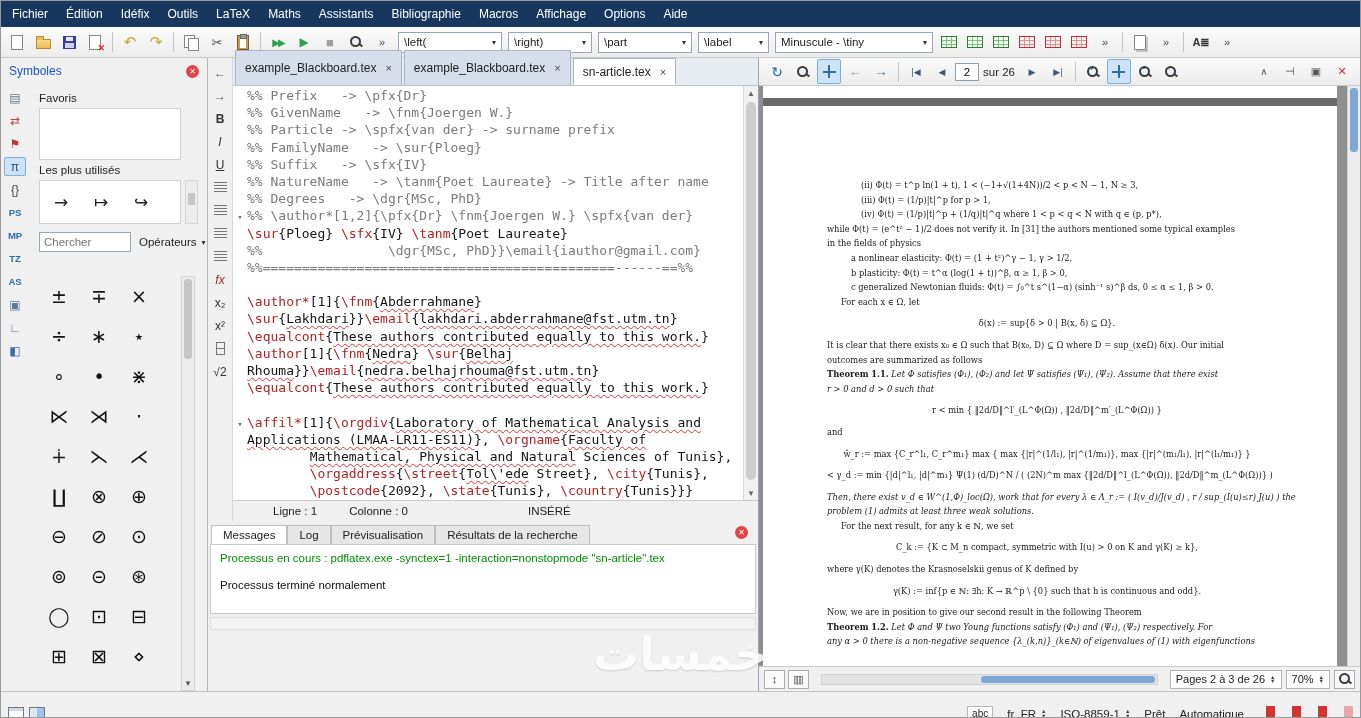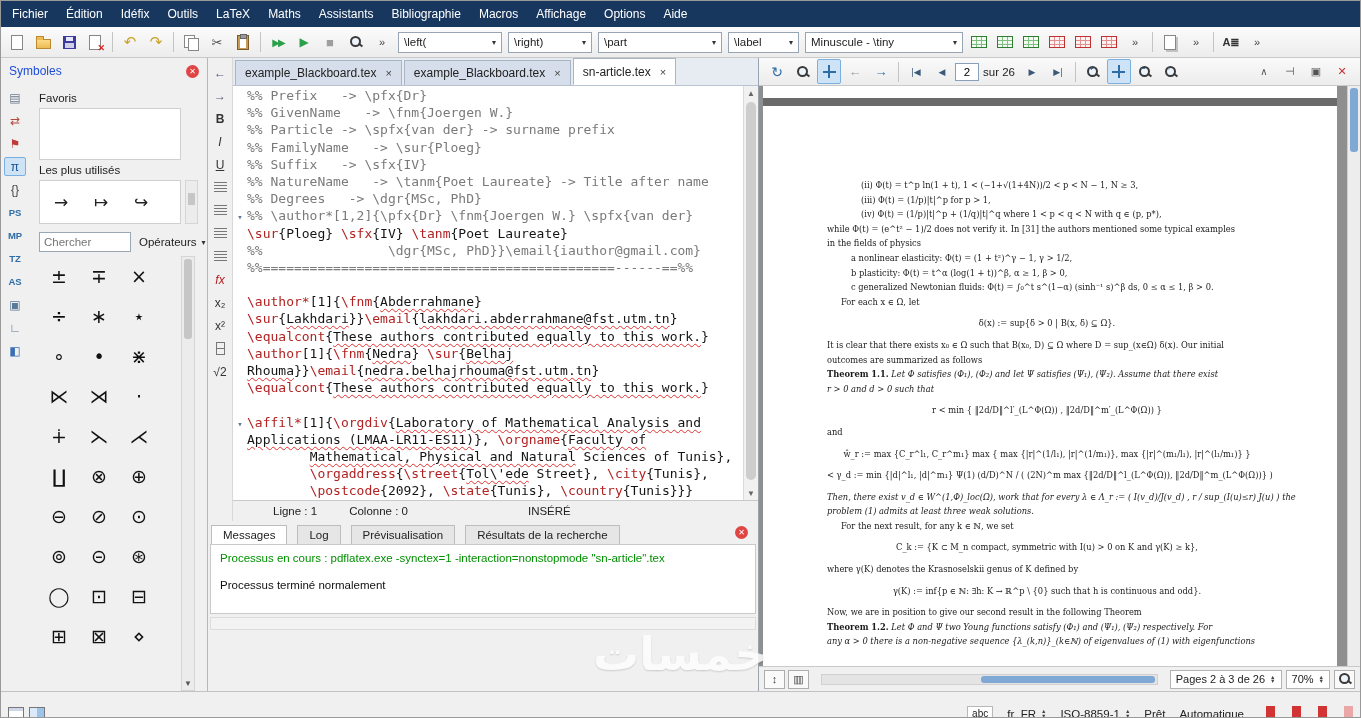--- a/index.html
+++ b/index.html
@@ -32,59 +32,59 @@
 .strip-btn.active{background:#cfe3f7;border-color:#7ab0e0}
 .strip-btn.txt{font-size:9.5px;font-weight:bold}
 .side-panel{flex:1;padding:4px 4px 0 10px;display:flex;flex-direction:column;min-height:0}
 .panel-label{font-size:11.5px;color:#222;margin:4px 0 4px 0}
 .fav-box{width:142px;height:52px;background:#fff;border:1px solid #cfcfcf}
 .mu-row{display:flex}
 .mu-box{width:142px;height:44px;background:#fff;border:1px solid #cfcfcf;display:flex;align-items:center;padding-left:4px;gap:6px}
 .mu{width:34px;height:34px;display:flex;align-items:center;justify-content:center;font-size:17px;font-family:"DejaVu Sans",sans-serif}
 .mini-scroll{width:13px;height:44px;background:#ececec;border:1px solid #d5d5d5;margin-left:4px;position:relative}
 .mini-scroll::before{content:"";position:absolute;left:2px;right:2px;top:12px;height:12px;background:#c6c6c6}
-.search-row{display:flex;align-items:center;margin:8px 0 0 0}
+.search-row{display:flex;align-items:center;margin:8px 0 20px 0}
 .search-input{width:92px;height:20px;border:1px solid #9aa7b5;background:#fff;font-size:11.5px;padding:0 4px;font-family:"Liberation Sans",sans-serif}
 .cat-combo{display:flex;align-items:center;font-size:11.5px;margin-left:8px;white-space:nowrap}
 .cat-combo .combo-a{padding-left:5px}
 .sym-wrap{flex:1;display:flex;min-height:0;margin-top:4px}
 .sym-grid{display:grid;grid-template-columns:repeat(3,40px);grid-auto-rows:40px}
 .sym{display:flex;align-items:center;justify-content:center;font-size:19px;font-family:"DejaVu Sans",sans-serif;color:#111}
 .sym-scroll{width:14px;margin-left:22px;background:#ececec;border:1px solid #d5d5d5;position:relative}
 .sym-thumb{position:absolute;left:2px;right:2px;top:2px;height:80px;background:#c6c6c6;border-radius:3px}
 .sym-down{position:absolute;left:0;right:0;bottom:0;height:14px;display:flex;align-items:center;justify-content:center;font-size:8px;color:#555}
 
 .center{width:551px;flex:none;display:flex;flex-direction:column;border-right:1px solid #9aa4b0;background:#f0f0f0}
 .edit-area{height:463px;display:flex}
 .vtoolbar{width:25px;flex:none;background:#f0f0f0;border-right:1px solid #d8d8d8;display:flex;flex-direction:column;align-items:center;padding-top:3px}
 .vbtn{width:22px;height:23px;display:flex;align-items:center;justify-content:center;font-size:12px;color:#333;flex:none}
 .editor-col{flex:1;display:flex;flex-direction:column;min-width:0}
 .tabs{height:27px;background:#e7ebf2;display:flex;align-items:flex-end;padding-left:2px}
-.tab{height:25px;display:flex;align-items:center;padding:0 9px;font-size:12px;background:#d6deeb;border:1px solid #a9b4c6;border-bottom:none;margin-right:2px;white-space:nowrap}
+.tab{height:35px;display:flex;align-items:center;padding:0 9px;font-size:12px;background:#d6deeb;border:1px solid #a9b4c6;border-bottom:none;margin-right:2px;white-space:nowrap}
 .tab.active{background:#fff;height:27px;border-bottom:1px solid #fff}
 .tab-x{margin-left:9px;color:#444;font-size:11px}
 .editor-body{flex:1;background:#fff;display:flex;min-height:0;border-top:1px solid #b9c2cf}
 .code{flex:1;padding-top:2px;overflow:hidden;font-family:"DejaVu Sans Mono",monospace;font-size:13px}
 .line{height:17.2px;white-space:pre;display:flex;align-items:baseline}
 .fold{width:14px;flex:none;color:#5b7a9d;font-size:9px;text-align:center}
 .cm-c{color:#7a7a7a}
 .cm-k{color:#b22222}
 .cm-t{color:#141414}
 .cm-s{color:#141414;text-decoration:underline wavy #e03030 1px;text-underline-offset:2px}
 .vscroll{width:15px;flex:none;background:#f1f1f1;border-left:1px solid #dadada;position:relative}
 .vthumb{position:absolute;left:2px;right:2px;top:16px;bottom:20px;background:#cdcdcd;border-radius:5px}
 .sarrow{position:absolute;left:0;right:0;height:14px;display:flex;align-items:center;justify-content:center;font-size:8px;color:#666}
 .sarrow.up{top:0}.sarrow.down{bottom:0}
 .edit-status{height:21px;background:#f0f0f0;border-top:1px solid #c9c9c9;display:flex;align-items:center;font-size:11.5px;padding-left:40px}
 .edit-status .col{margin-left:32px}
 .edit-status .ins{margin-left:120px}
 
 .msg{height:170px;display:flex;flex-direction:column;background:#f0f0f0}
 .msg-tabs{height:23px;display:flex;align-items:flex-end;padding-left:3px;position:relative}
-.msg-tab{padding:3px 11px;font-size:11.5px;background:#e6e6e6;border:1px solid #bdbdbd;border-bottom:none;margin-right:10px;white-space:nowrap}
+.msg-tab{padding:3px 11px;font-size:11.5px;background:#e6e6e6;border:1px solid #bdbdbd;border-bottom:none;margin-right:0;white-space:nowrap}
 .msg-tab.active{background:#fff}
 .msg-close{position:absolute;right:10px;top:5px}
 .msg-body{background:#fff;border:1px solid #c9c9c9;margin:0 2px;height:70px;padding:7px 9px;font-size:11.5px;overflow:hidden}
 .msg-line{margin-bottom:15px;white-space:nowrap}
 .msg-hscroll{height:13px;background:#f3f3f3;border:1px solid #dcdcdc;margin:3px 2px 0 2px}
 .msg-fill{flex:1}
 
 .pdfpane{flex:1;display:flex;flex-direction:column;min-width:0}
 .pdf-toolbar{height:28px;background:linear-gradient(#fafafa,#ececec);border-bottom:1px solid #c9c9c9;display:flex;align-items:center;padding:0 5px;overflow:hidden}
 .pdf-view{flex:1;background:#8f8f8f;display:flex;min-height:0}
@@ -218,21 +218,21 @@
         <span style="color: rgb(68, 68, 68); font-size: 11px;">»</span>
       </div>
       <div class="combo" style="width: 104px;">
         <span class="combo-t">\left(</span>
         <span class="combo-a">▾</span>
       </div>
       <div class="combo" style="width: 84px;">
         <span class="combo-t">\right)</span>
         <span class="combo-a">▾</span>
       </div>
-      <div class="combo" style="width: 124px;">
+      <div class="combo" style="width: 94px;">
         <span class="combo-t">\part</span>
         <span class="combo-a">▾</span>
       </div>
       <div class="combo" style="width: 71px;">
         <span class="combo-t">\label</span>
         <span class="combo-a">▾</span>
       </div>
       <div class="combo" style="width: 158px;">
         <span class="combo-t">Minuscule - \tiny</span>
         <span class="combo-a">▾</span>

